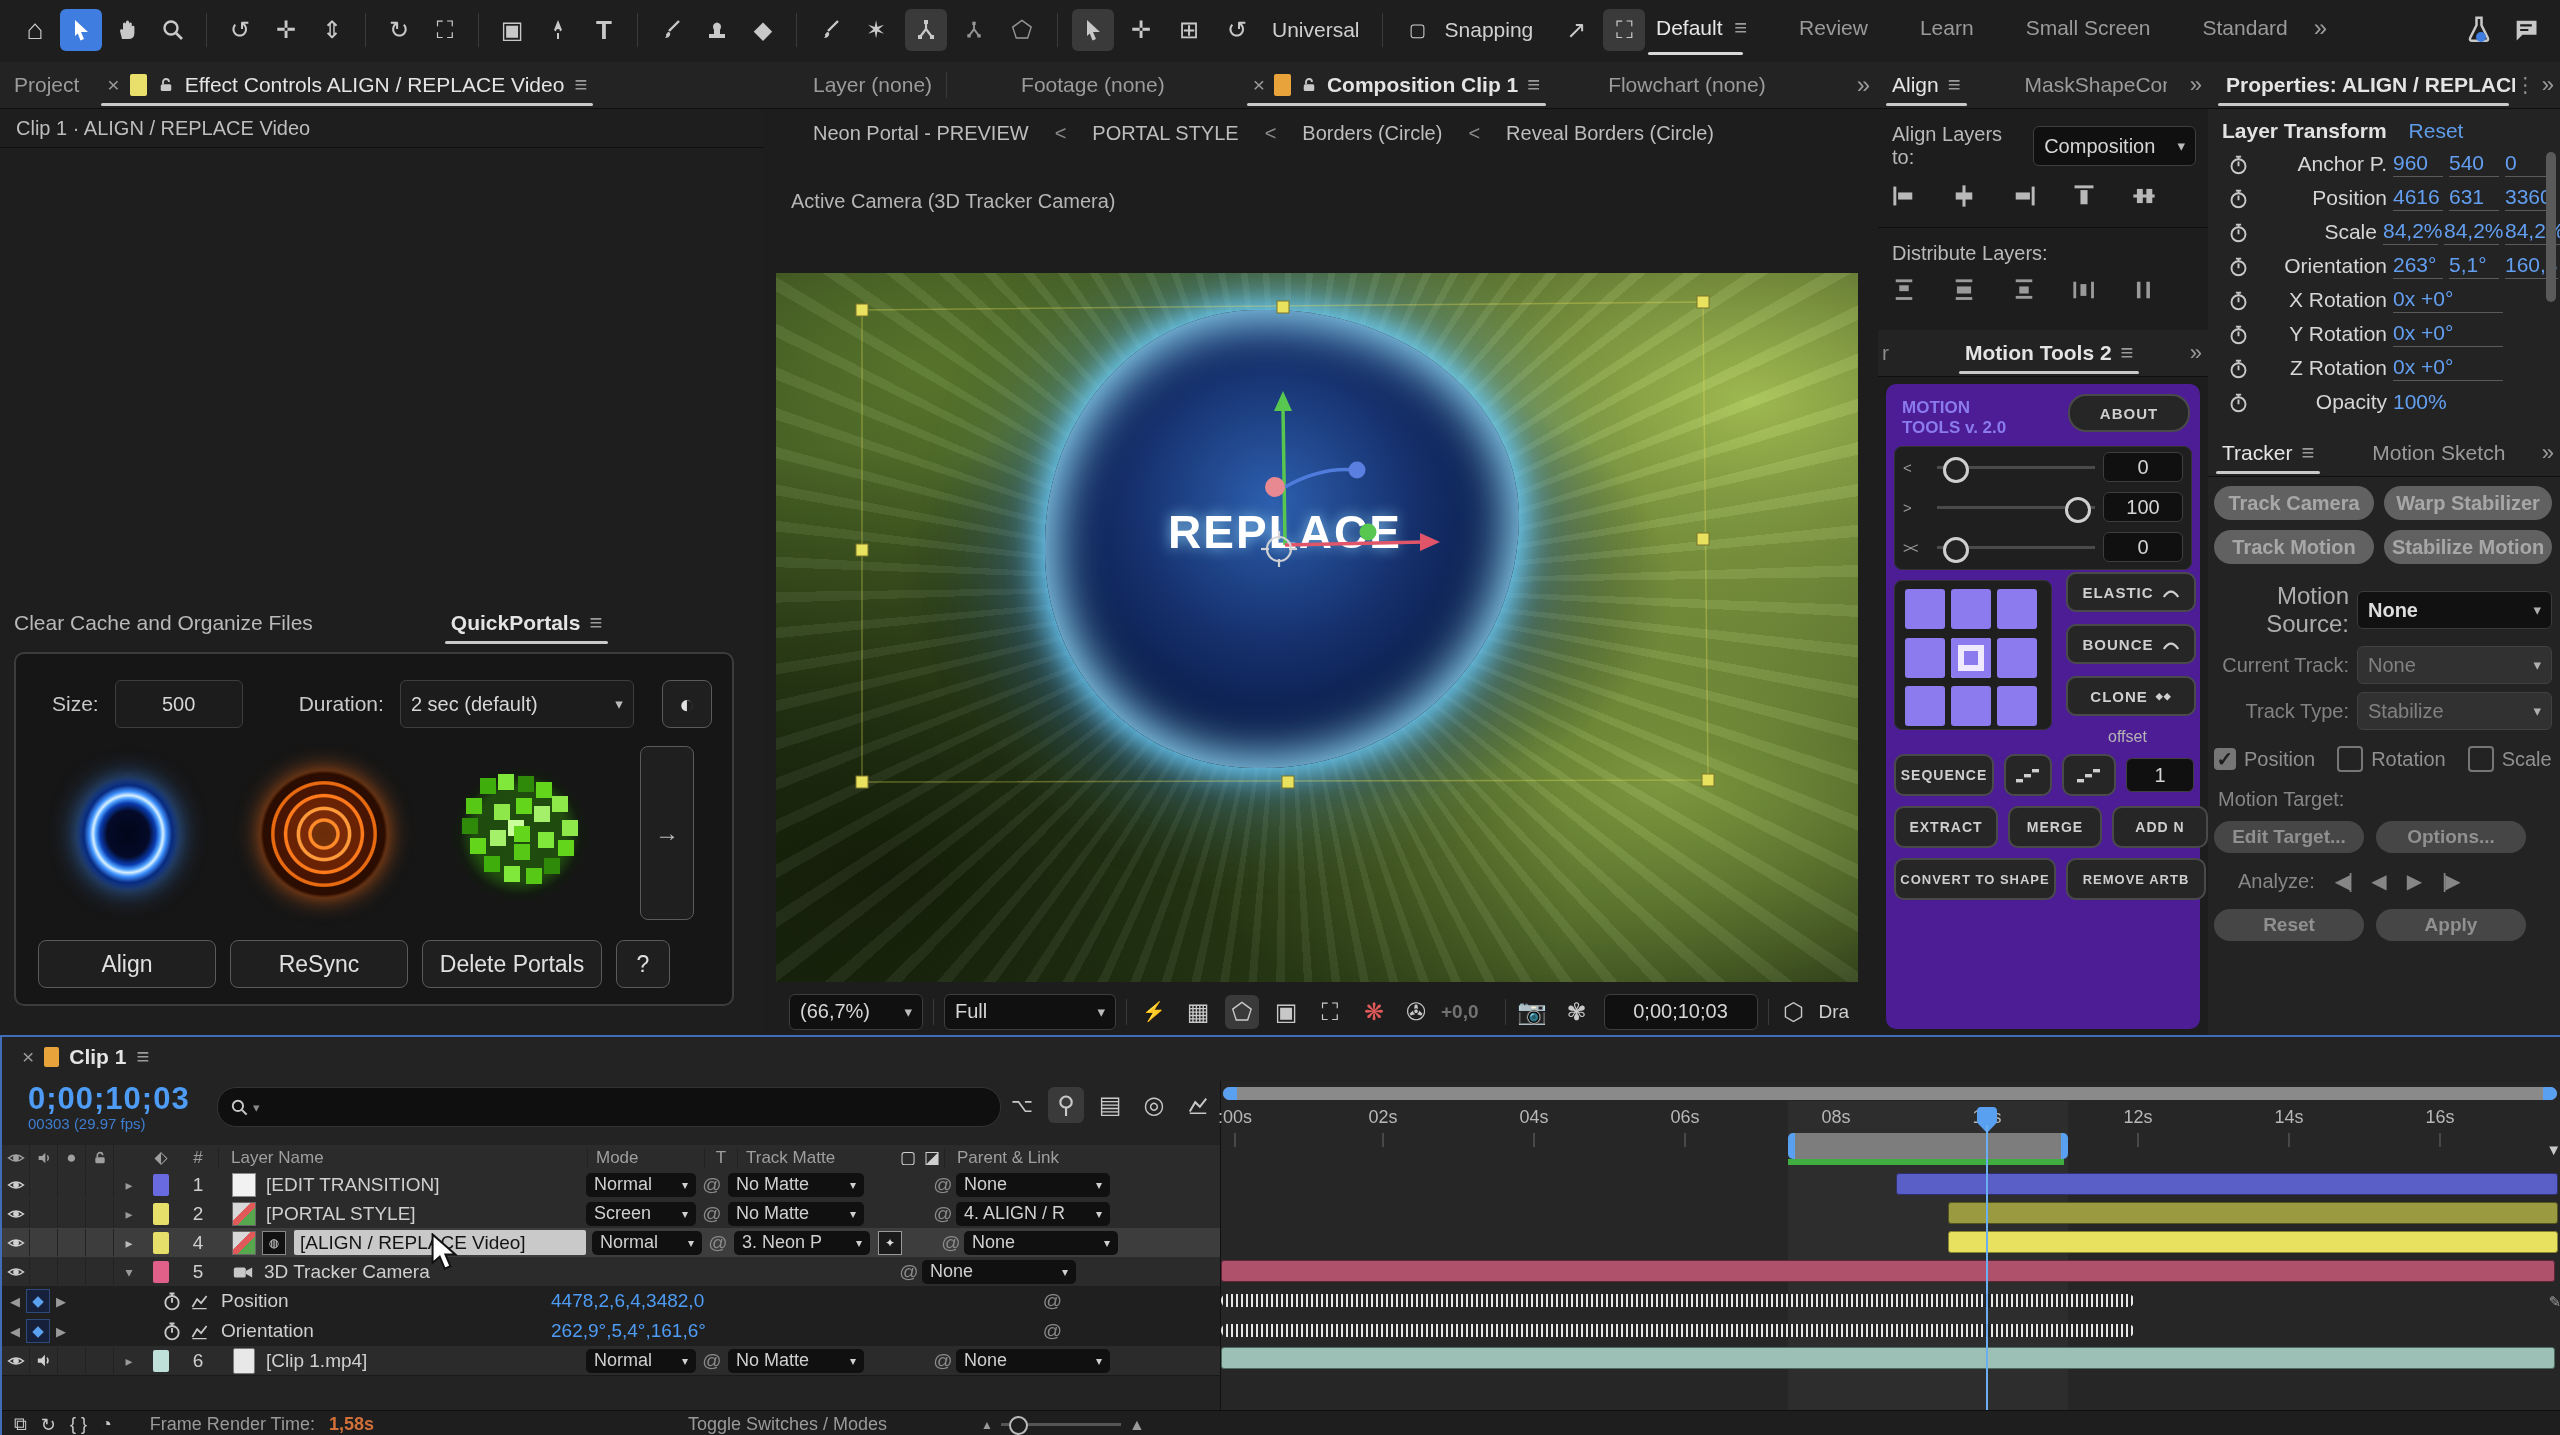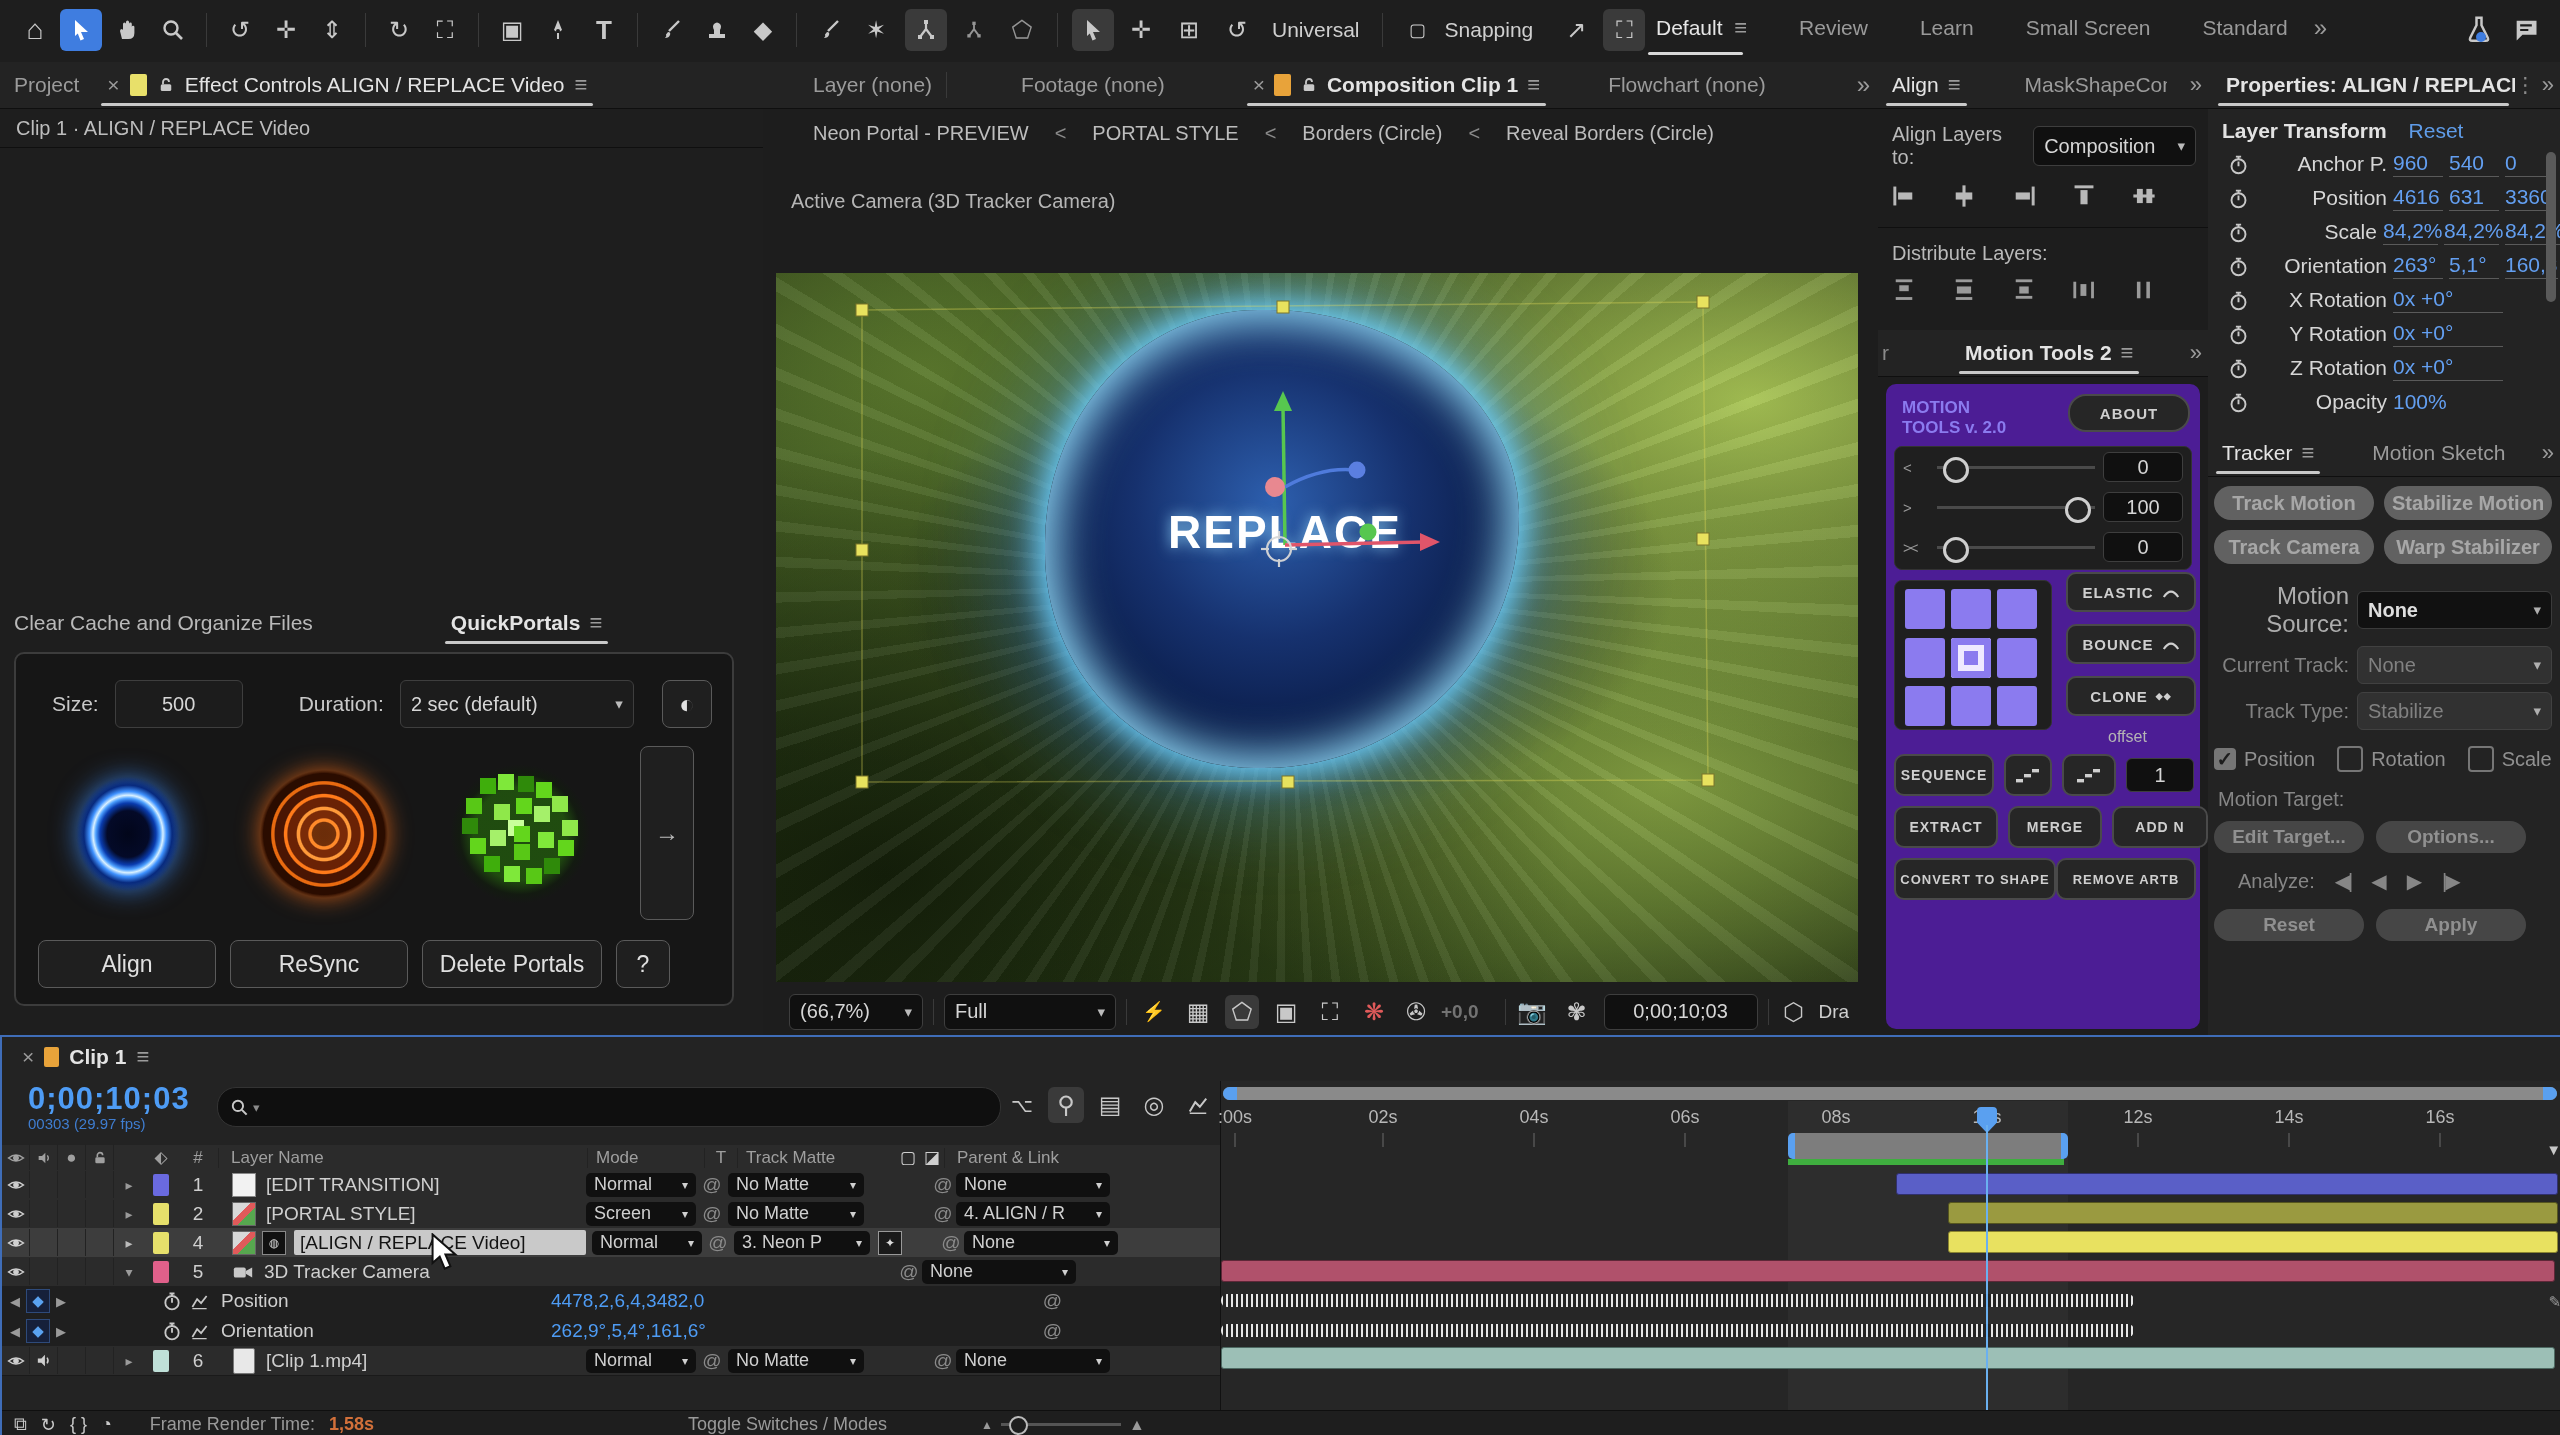--- a/index.html
+++ b/index.html
@@ -590,21 +590,21 @@
           </span>
         <span class="dd" style="width:46px;height:32px;justify-content:center;">
             <span>1</span>
           </span>
       </div>
       <div class="flex abs" style="left:8px;top:422px;gap:10px;">
         <span class="mpill" style="width:100px;height:38px;font-size:14px;">EXTRACT</span>
         <span class="mpill" style="width:90px;height:38px;font-size:14px;">MERGE</span>
         <span class="mpill" style="width:92px;height:38px;font-size:14px;">ADD N</span>
       </div>
-      <div class="flex abs" style="left:8px;top:474px;text-align:right;">
+      <div class="flex abs" style="left:8px;top:474px;gap:10px;text-align:right;">
         <span class="mpill" style="width:158px;height:38px;font-size:13px;">CONVERT TO SHAPE</span>
         <span class="mpill" style="width:136px;height:38px;font-size:13px;">REMOVE ARTB</span>
       </div>
     </div>
   </div>
 
   <div class="abs" style="left:2208px;top:62px;width:352px;height:973px;background:#232323;">
     <div class="tabbar" style="padding-left:4px;">
       <span class="tab active" style="max-width:300px;">
           <span style="font-weight:bold;">Properties: ALIGN / REPLACE Video</span>
@@ -706,26 +706,26 @@
       <span class="tab active">
           <span>Tracker</span>
           <span class="menu">≡</span>
           <span class="underln" style="left:8px;right:8px;"></span>
         </span>
       <span class="tab" style="margin-left:30px;">Motion Sketch</span>
       <span class="chev2" style="margin-left:auto;margin-right:8px;font-size:22px;">»</span>
     </div>
     <div class="abs" style="left:0;top:414px;width:352px;height:559px;opacity:.92;">
       <div class="flex" style="padding:10px 8px 0 6px;gap:10px;">
+        <span class="pill" style="width:160px;height:34px;font-size:20px;opacity:.75;">Track Camera</span>
+        <span class="pill" style="width:168px;height:34px;font-size:20px;opacity:.75;">Warp Stabilizer</span>
+      </div>
+      <div class="flex" style="padding:10px 8px 0 6px;gap:10px;">
         <span class="pill" style="width:160px;height:34px;font-size:20px;opacity:.75;">Track Motion</span>
         <span class="pill" style="width:168px;height:34px;font-size:20px;opacity:.75;">Stabilize Motion</span>
-      </div>
-      <div class="flex" style="padding:10px 8px 0 6px;gap:10px;">
-        <span class="pill" style="width:160px;height:34px;font-size:20px;opacity:.75;">Track Camera</span>
-        <span class="pill" style="width:168px;height:34px;font-size:20px;opacity:.75;">Warp Stabilizer</span>
       </div>
       <div class="flex" style="padding:18px 8px 0 6px;gap:8px;">
         <span style="width:142px;text-align:right;color:#b9b9b9;font-size:24px;">Motion Source:</span>
         <span class="dd" style="width:182px;height:36px;">
             <span style="color:#eee;font-weight:bold;">None</span>
             <span class="car">▾</span>
           </span>
       </div>
       <div class="flex" style="padding:8px 8px 0 6px;gap:8px;">
         <span style="width:142px;text-align:right;color:#8a8a8a;font-size:20px;">Current Track:</span>

